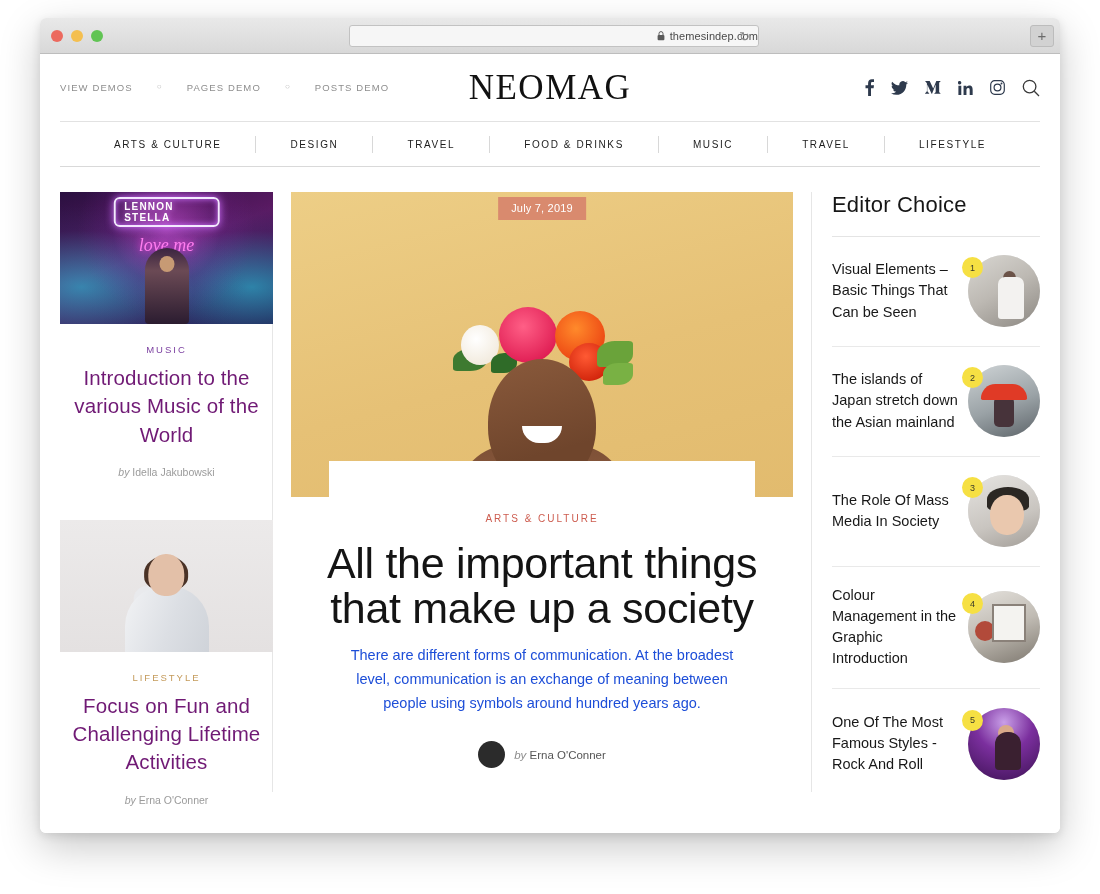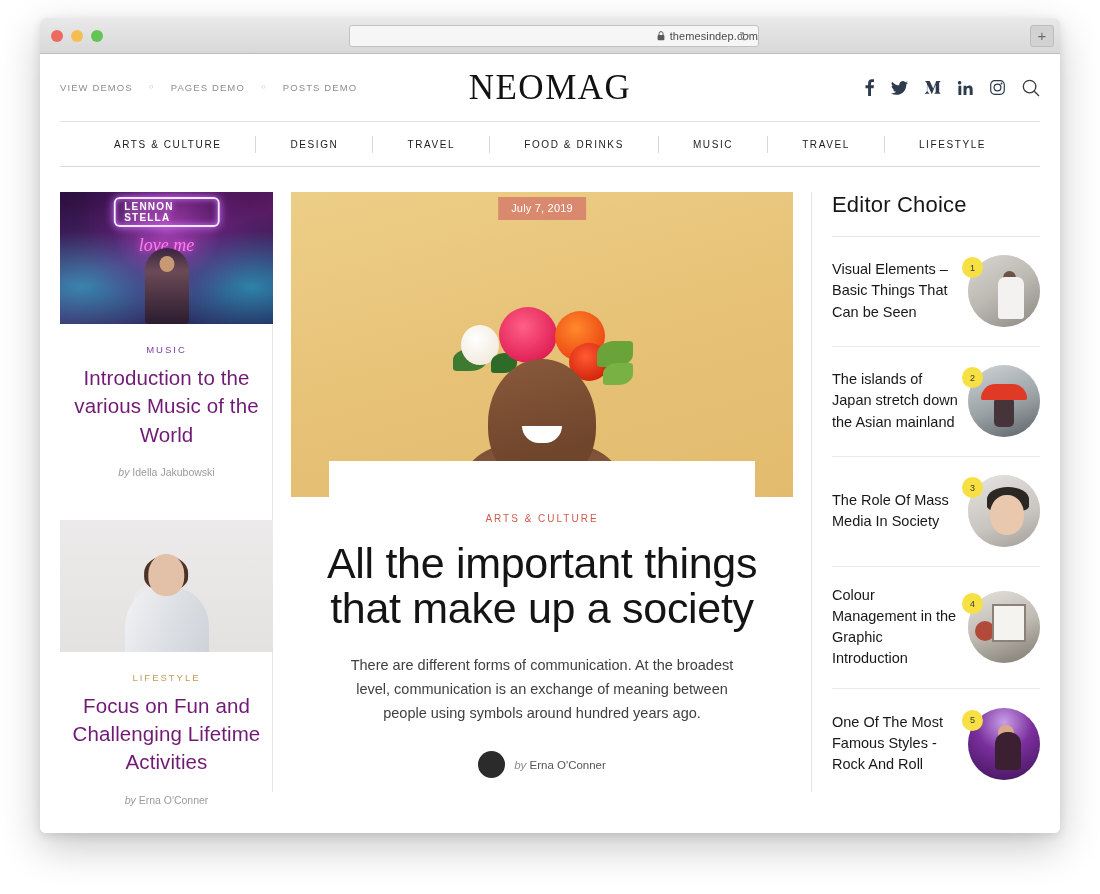--- a/index.html
+++ b/index.html
@@ -98,21 +98,21 @@
     position: relative;
     height: 67px;
     margin: 0 20px;
     display: flex;
     align-items: center;
   }
 
   .demo-nav {
     display: flex;
     align-items: center;
-    gap: 16px;
+    gap: 24px;
     font-size: 9.5px;
     letter-spacing: 1.1px;
     color: #8d8d8d;
   }
   .demo-nav span.sep {
     font-size: 8px;
     color: #b9b9b9;
     position: relative;
     top: -1px;
   }
@@ -266,23 +266,23 @@
     font-size: 43px;
     line-height: 1.05;
     font-weight: 300;
     color: #141414;
     margin-top: 17px;
     letter-spacing: -0.3px;
   }
   .cexcerpt {
     font-size: 14.5px;
     line-height: 1.66;
-    color: #404040;
+    color: #1d4ed8;
     font-weight: 300;
-    margin-top: 22px;
+    margin-top: 12px;
     padding: 0 26px;
   }
   .cby {
     display: flex;
     align-items: center;
     justify-content: center;
     gap: 9px;
     margin-top: 26px;
   }
   .avatar {

